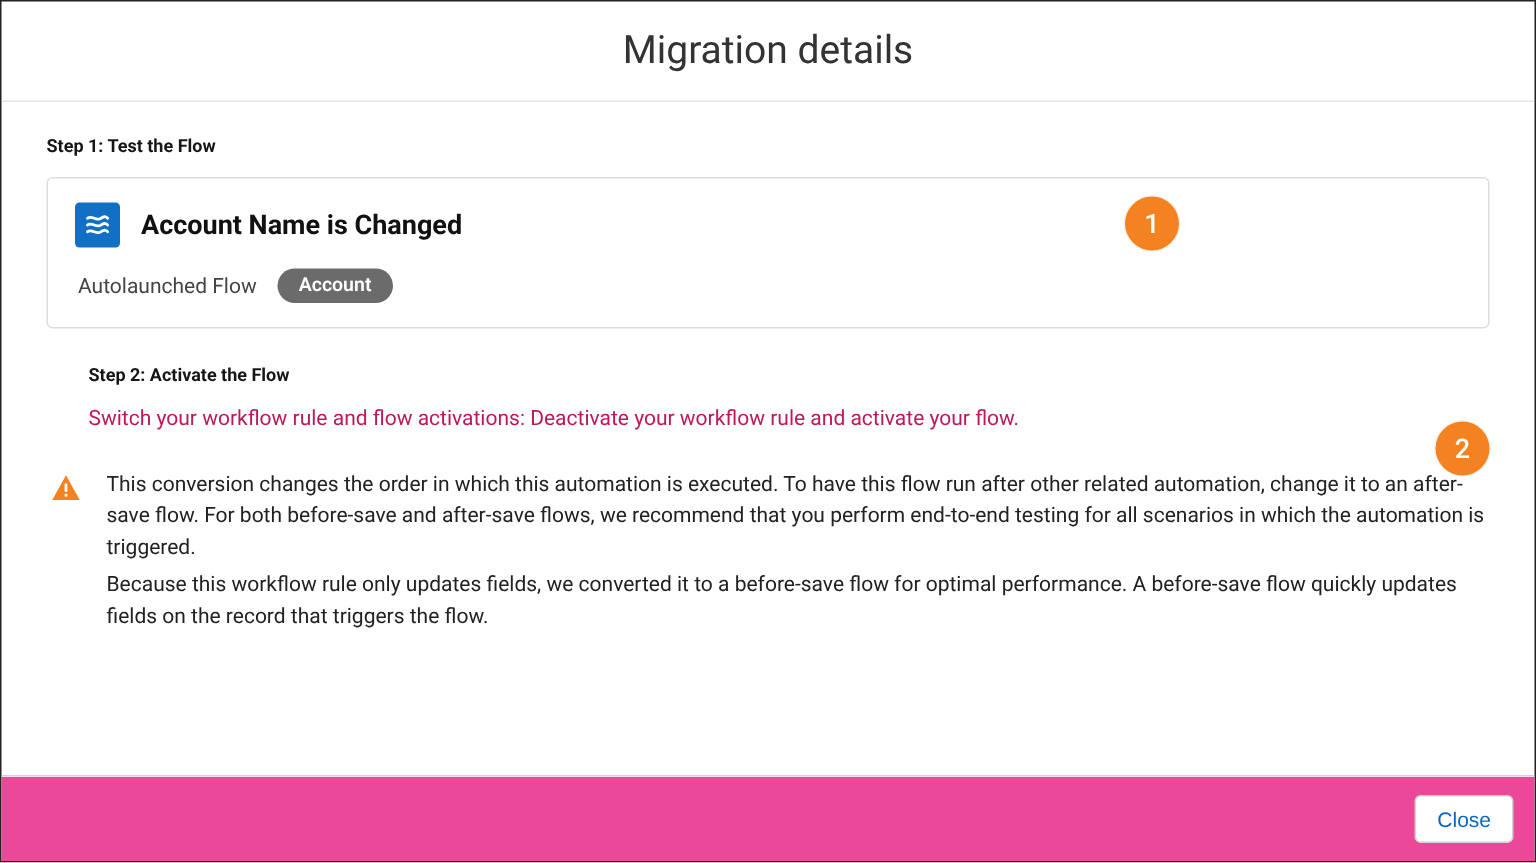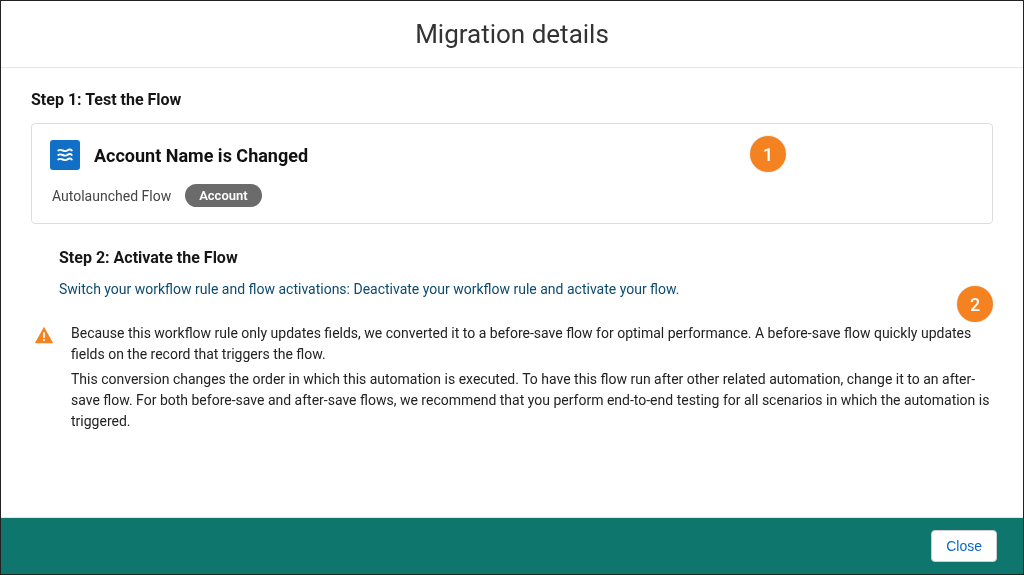--- a/index.html
+++ b/index.html
@@ -30,21 +30,21 @@
       font-size: 26px;
       font-weight: 400;
       color: #333;
     }
     .modal-body {
       flex: 1;
       padding: 22px 30px 10px;
       overflow: hidden;
     }
     .step-heading {
-      font-size: 16px;
+      font-size: 12px;
       font-weight: 700;
       margin-bottom: 14px;
       color: #161616;
     }
     .flow-card {
       border: 1px solid #ddd;
       border-radius: 4px;
       padding: 16px 18px 16px 18px;
       margin-bottom: 24px;
       position: relative;
@@ -108,21 +108,21 @@
     }
     .step2-row {
       display: flex;
       align-items: center;
       justify-content: space-between;
       gap: 16px;
       margin-bottom: 22px;
     }
     .step2-desc {
       font-size: 14px;
-      color: #0c4a6e;
+      color: #be185d;
     }
     .warning-block {
       display: flex;
       gap: 16px;
       padding: 4px 2px;
     }
     .warning-icon {
       flex: 0 0 auto;
       margin-top: 2px;
       color: #f58220;
@@ -131,22 +131,22 @@
       flex: 1;
       font-size: 14px;
       line-height: 1.5;
       color: #222;
     }
     .warning-text p + p {
       margin-top: 4px;
     }
     .modal-footer {
       border-top: 1px solid #e5e5e5;
-      background: #0f766e;
-      padding: 12px 26px;
+      background: #ec4899;
+      padding: 12px 14px;
       display: flex;
       justify-content: flex-end;
     }
     .annot {
       position: absolute;
       width: 36px;
       height: 36px;
       border-radius: 50%;
       background: #f58220;
       color: #fff;
@@ -217,22 +217,22 @@
 
     <div class="warning-block">
       <div class="warning-icon">
         <svg width="22" height="22" viewBox="0 0 24 24" fill="currentColor">
           <path d="M12 2 L22 20 H2 Z"></path>
           <rect x="11" y="8" width="2" height="6" fill="#fff"></rect>
           <rect x="11" y="15.5" width="2" height="2" fill="#fff"></rect>
         </svg>
       </div>
       <div class="warning-text">
+        <p>This conversion changes the order in which this automation is executed. To have this flow run after other related automation, change it to an after-save flow. For both before-save and after-save flows, we recommend that you perform end-to-end testing for all scenarios in which the automation is triggered.</p>
         <p>Because this workflow rule only updates fields, we converted it to a before-save flow for optimal performance. A before-save flow quickly updates fields on the record that triggers the flow.</p>
-        <p>This conversion changes the order in which this automation is executed. To have this flow run after other related automation, change it to an after-save flow. For both before-save and after-save flows, we recommend that you perform end-to-end testing for all scenarios in which the automation is triggered.</p>
       </div>
     </div>
 
   </div>
 
   <div class="modal-footer">
     <button class="btn">
       <span>Close</span>
     </button>
   </div>

